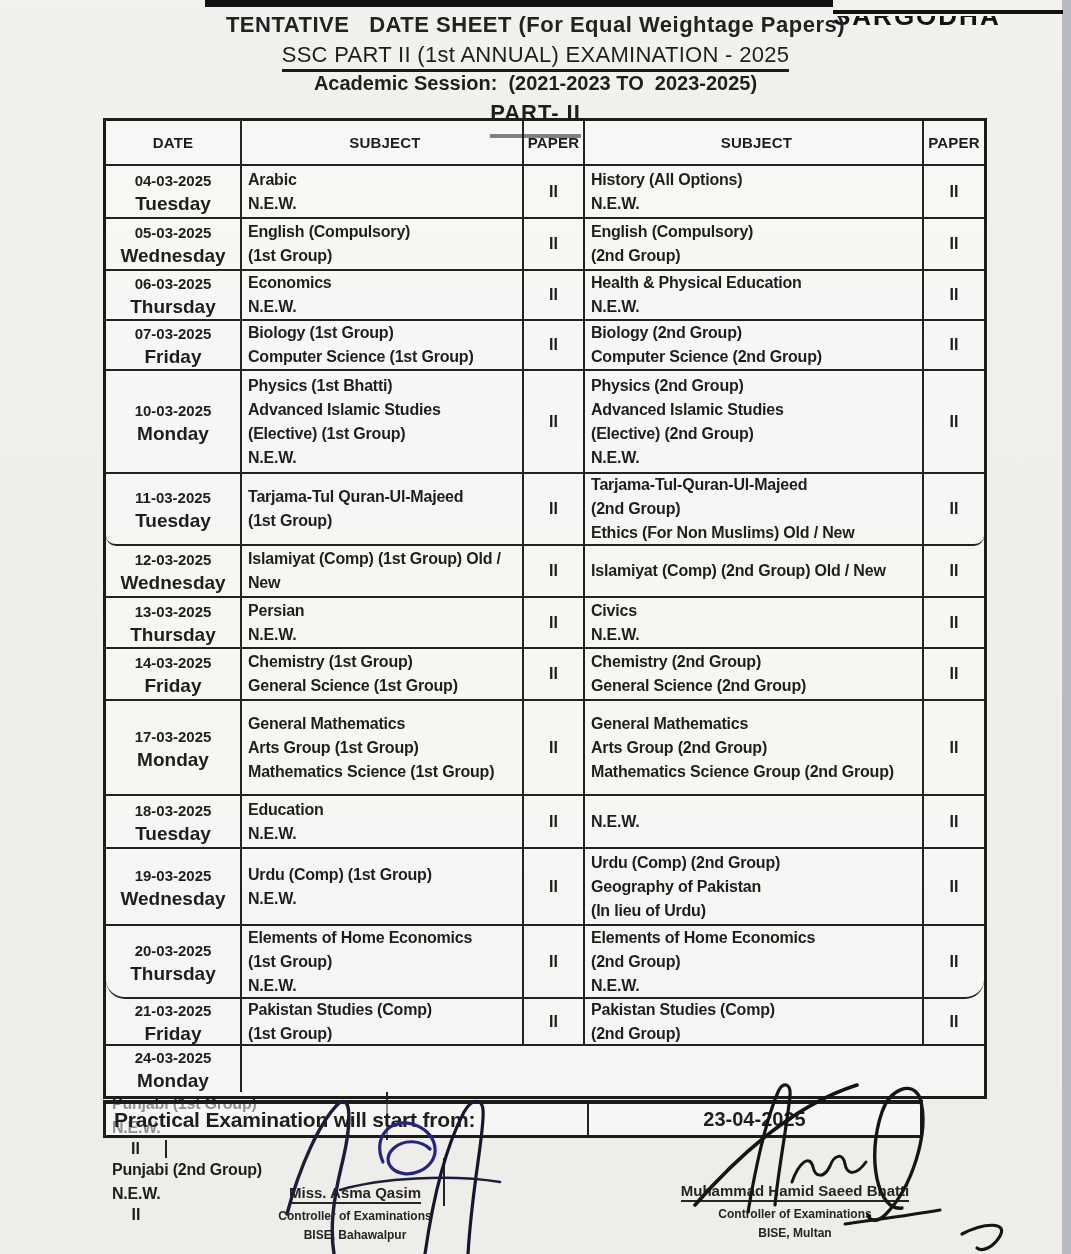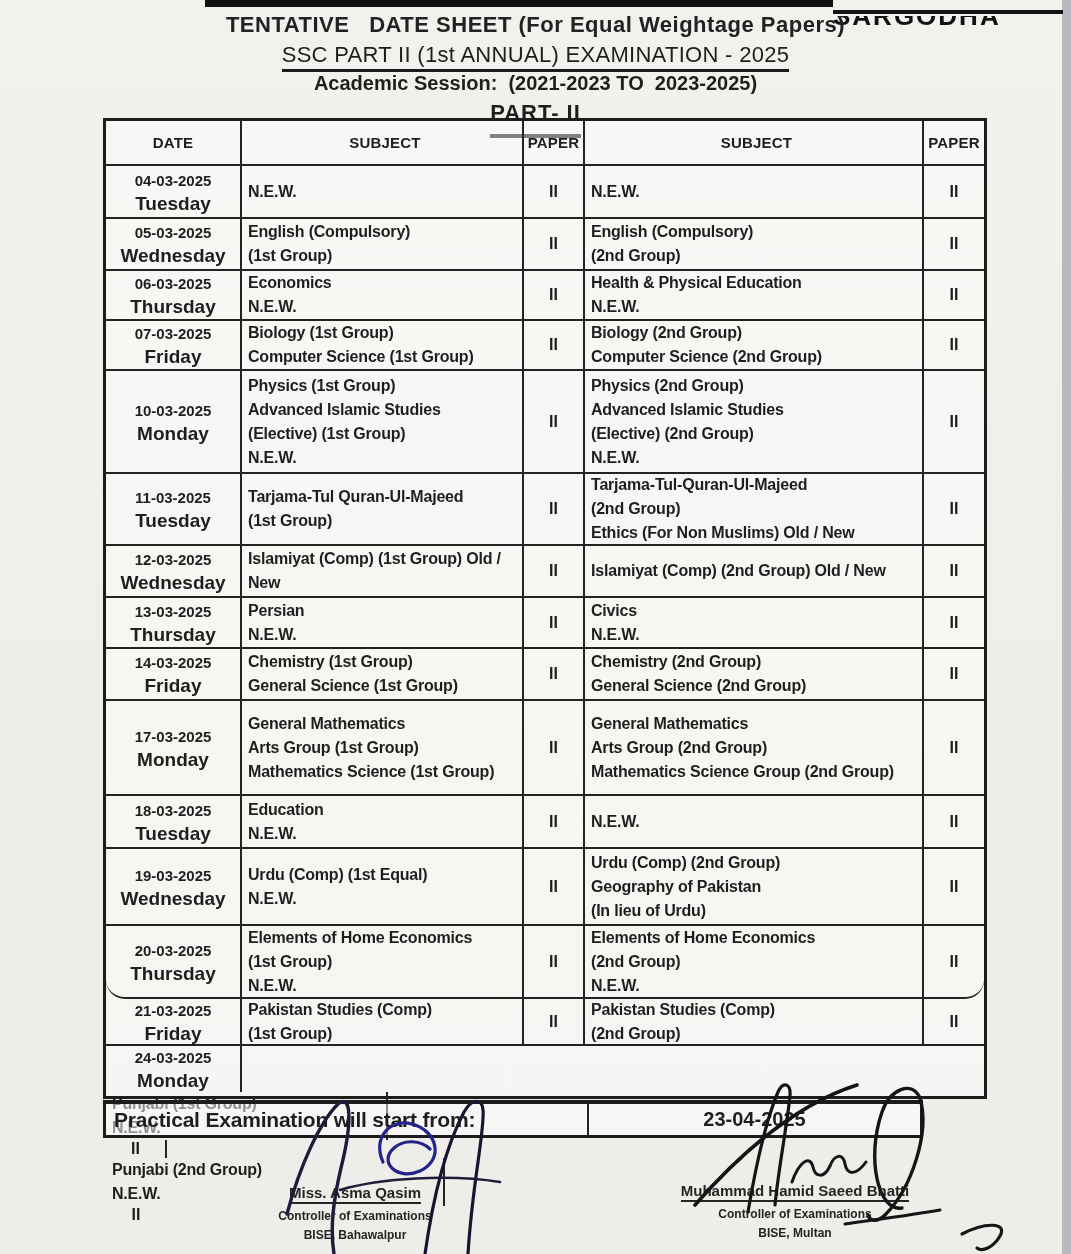--- a/index.html
+++ b/index.html
@@ -86,26 +86,28 @@
           <div class="cell c-p2">PAPER</div>
         </div>
       </div>
     <div class="tbody" id="tbody">
         <div class="trow" style="height: 53px;">
           <div class="cell c-date">
             <div class="d1">04-03-2025</div>
             <div class="d2">Tuesday</div>
           </div>
           <div class="cell c-s1">
-            <div class="subj-line">N.E.W.</div>
-          </div>
-          <div class="cell c-p1">
-            <div class="paper-val">II</div>
-          </div>
-          <div class="cell c-s2">
+            <div class="subj-line">Arabic</div>
+            <div class="subj-line">N.E.W.</div>
+          </div>
+          <div class="cell c-p1">
+            <div class="paper-val">II</div>
+          </div>
+          <div class="cell c-s2">
+            <div class="subj-line">History (All Options)</div>
             <div class="subj-line">N.E.W.</div>
           </div>
           <div class="cell c-p2">
             <div class="paper-val">II</div>
           </div>
         </div>
         <div class="trow" style="height: 52px;">
           <div class="cell c-date">
             <div class="d1">05-03-2025</div>
             <div class="d2">Wednesday</div>
@@ -164,39 +166,39 @@
           <div class="cell c-p2">
             <div class="paper-val">II</div>
           </div>
         </div>
         <div class="trow" style="height: 103px;">
           <div class="cell c-date">
             <div class="d1">10-03-2025</div>
             <div class="d2">Monday</div>
           </div>
           <div class="cell c-s1">
-            <div class="subj-line">Physics (1st Group)</div>
+            <div class="subj-line">Physics (1st Bhatti)</div>
             <div class="subj-line">Advanced Islamic Studies</div>
             <div class="subj-line">(Elective) (1st Group)</div>
             <div class="subj-line">N.E.W.</div>
           </div>
           <div class="cell c-p1">
             <div class="paper-val">II</div>
           </div>
           <div class="cell c-s2">
             <div class="subj-line">Physics (2nd Group)</div>
             <div class="subj-line">Advanced Islamic Studies</div>
             <div class="subj-line">(Elective) (2nd Group)</div>
             <div class="subj-line">N.E.W.</div>
           </div>
           <div class="cell c-p2">
             <div class="paper-val">II</div>
           </div>
         </div>
-        <div class="trow" style="height: 72px;">
+        <div class="trow" style="height: 72px; border-radius: 10px;">
           <div class="cell c-date">
             <div class="d1">11-03-2025</div>
             <div class="d2">Tuesday</div>
           </div>
           <div class="cell c-s1">
             <div class="subj-line">Tarjama-Tul Quran-Ul-Majeed</div>
             <div class="subj-line">(1st Group)</div>
           </div>
           <div class="cell c-p1">
             <div class="paper-val">II</div>
@@ -309,21 +311,21 @@
           <div class="cell c-p2">
             <div class="paper-val">II</div>
           </div>
         </div>
         <div class="trow" style="height: 77px;">
           <div class="cell c-date">
             <div class="d1">19-03-2025</div>
             <div class="d2">Wednesday</div>
           </div>
           <div class="cell c-s1">
-            <div class="subj-line">Urdu (Comp) (1st Equal)</div>
+            <div class="subj-line">Urdu (Comp) (1st Group)</div>
             <div class="subj-line">N.E.W.</div>
           </div>
           <div class="cell c-p1">
             <div class="paper-val">II</div>
           </div>
           <div class="cell c-s2">
             <div class="subj-line">Urdu (Comp) (2nd Group)</div>
             <div class="subj-line">Geography of Pakistan</div>
             <div class="subj-line">(In lieu of Urdu)</div>
           </div>

